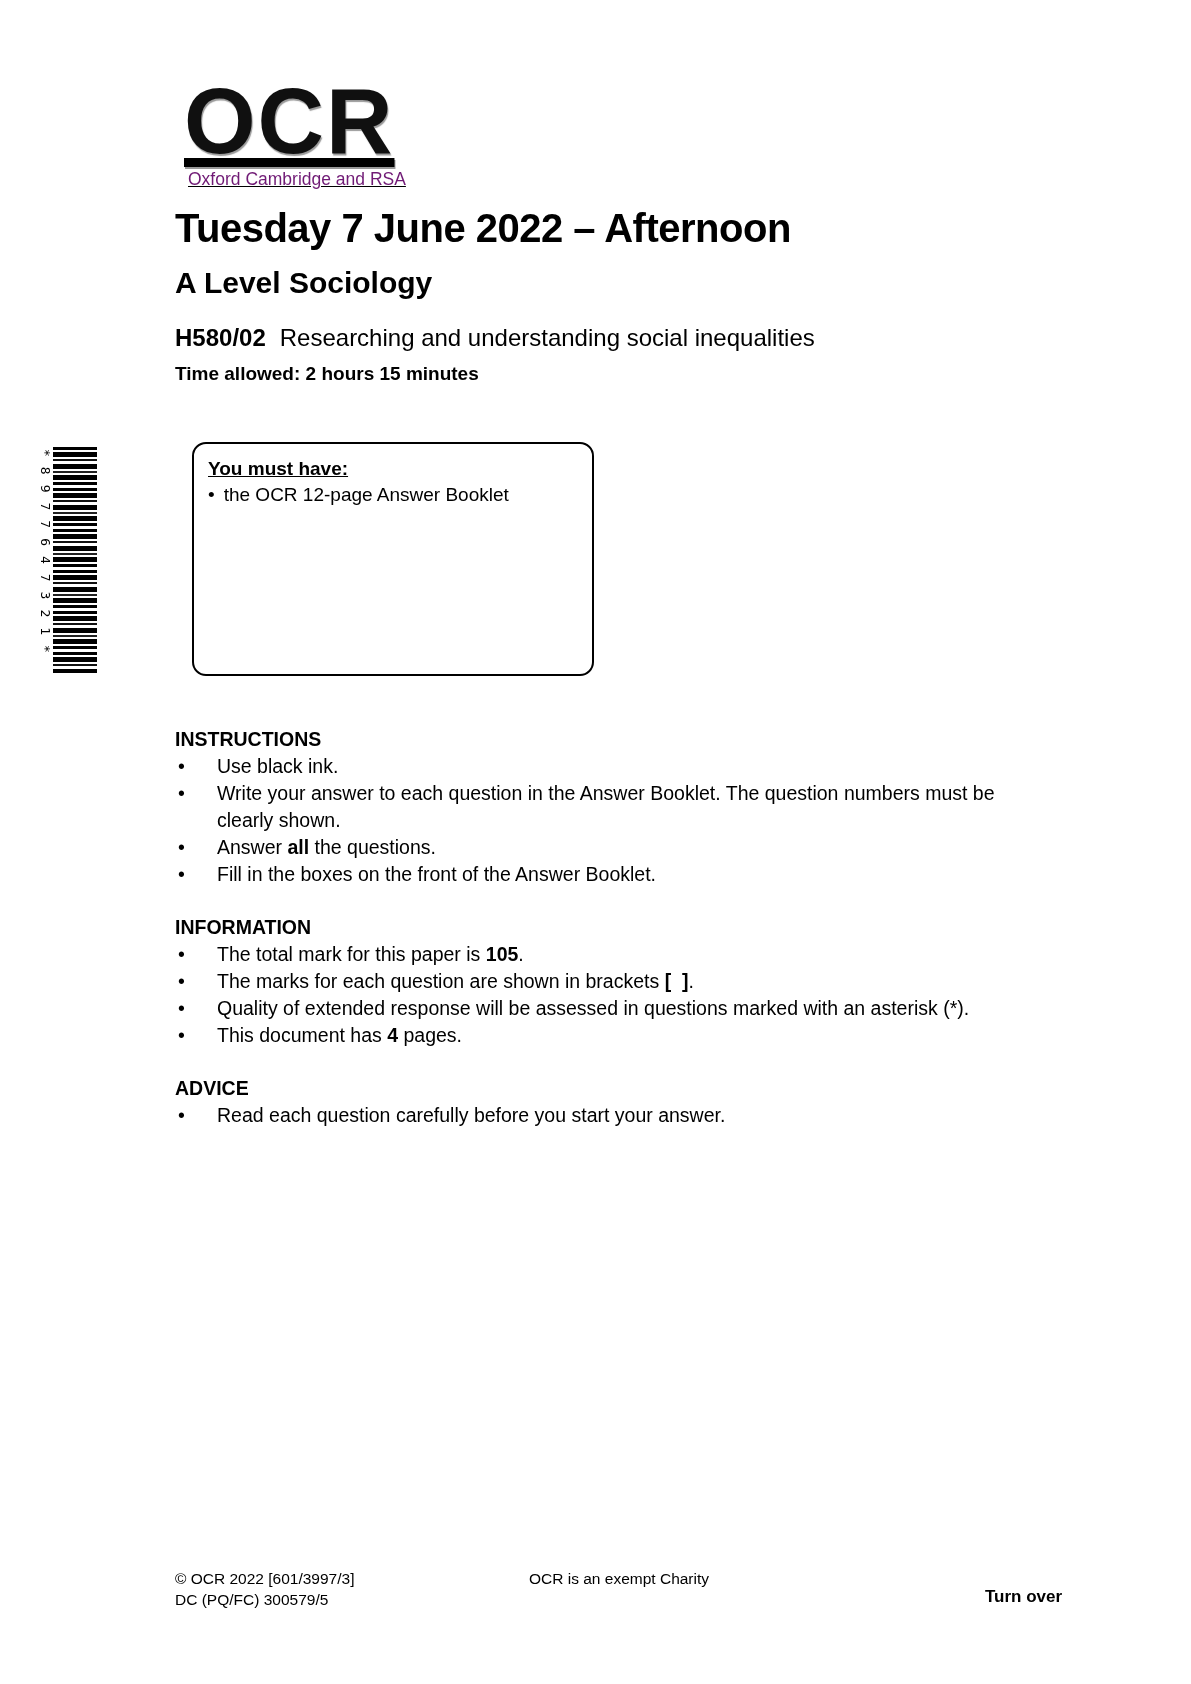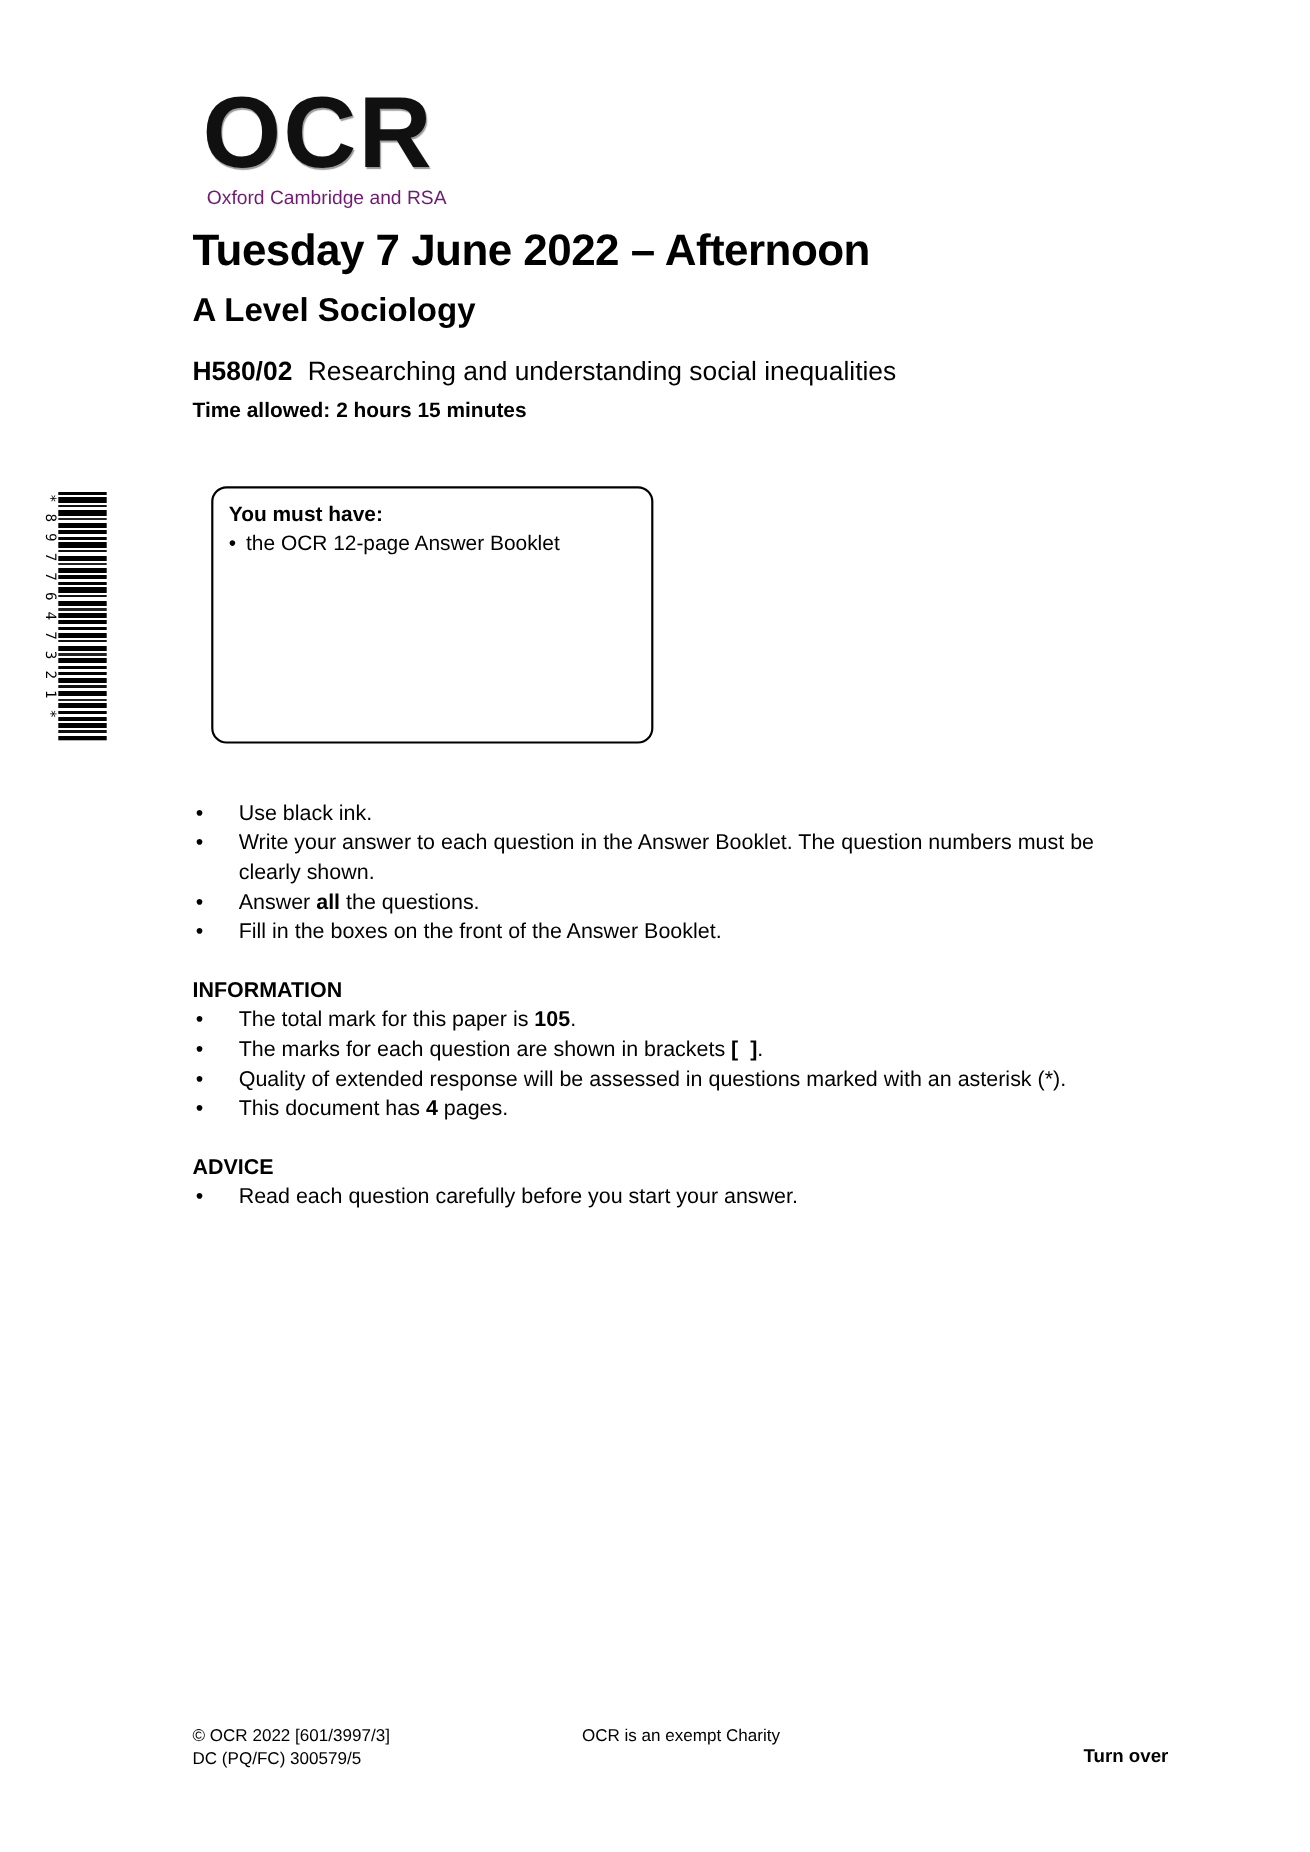--- a/index.html
+++ b/index.html
@@ -3,21 +3,21 @@
 <meta charset="utf-8">
 <style>
   html,body{margin:0;padding:0;}
   body{
     width:1191px;height:1684px;position:relative;
     background:#ffffff;color:#000;
     font-family:"Liberation Sans",sans-serif;
     overflow:hidden;
   }
   
-  .logo-block{position:absolute;left:184px;top:78px;}
+  .logo-block{position:absolute;left:184px;top:78px;text-decoration:underline;}
   .logo-text{
     font-size:92px;font-weight:bold;line-height:0.95;letter-spacing:2px;
     color:#101010;
     text-shadow:1px 2px 1px rgba(70,70,70,0.55);
   }
   .logo-tagline{font-size:17.5px;color:#701a75;margin-top:4px;margin-left:4px;}
   
   .header-block{position:absolute;left:175px;top:206px;width:880px;}
   .date-title{font-size:40px;font-weight:bold;letter-spacing:-0.5px;line-height:1.1;margin:0;}
   .qualification{font-size:30px;font-weight:bold;margin:16px 0 0 0;line-height:1.1;}
@@ -43,21 +43,21 @@
     transform:rotate(90deg);transform-origin:0 0;
     font-family:"DejaVu Sans Mono",monospace;
     font-size:13px;letter-spacing:10px;white-space:nowrap;color:#000;
   }
   
   .must-box{
     position:absolute;left:192px;top:442px;width:370px;height:206px;
     border:2.5px solid #000;border-radius:14px;
     padding:12px 14px;
   }
-  .must-heading{font-size:19px;font-weight:bold;line-height:26px;}
+  .must-heading{font-size:19px;font-weight:bold;line-height:26px;text-decoration:underline;}
   .must-item{font-size:19px;line-height:26px;display:flex;}
   .must-item::before{content:"•";margin-right:9px;}
   
   .sections{position:absolute;left:175px;top:726px;width:845px;font-size:19.5px;line-height:27px;}
   .section + .section{margin-top:26px;}
   .sec-heading{font-weight:bold;}
   .bullet-item{display:flex;}
   .bullet-item::before{content:"•";width:42px;flex:0 0 42px;padding-left:3px;box-sizing:border-box;}
   .bullet-text{width:800px;}
   .bold{font-weight:bold;}
@@ -91,20 +91,21 @@
 <div class="must-box">
   <div class="must-heading">You must have:</div>
   <div class="must-item">
     <span>the OCR 12-page Answer Booklet</span>
   </div>
 </div>
 
 <div class="sections">
 
   <div class="section">
+    <div class="sec-heading">INSTRUCTIONS</div>
     <div class="bullet-item">
       <span class="bullet-text"><span>Use black ink.</span><span class="bold"></span><span></span></span>
     </div>
     <div class="bullet-item">
       <span class="bullet-text"><span>Write your answer to each question in the Answer Booklet. The question numbers must be clearly shown.</span><span class="bold"></span><span></span></span>
     </div>
     <div class="bullet-item">
       <span class="bullet-text"><span>Answer </span><span class="bold">all</span><span> the questions.</span></span>
     </div>
     <div class="bullet-item">

